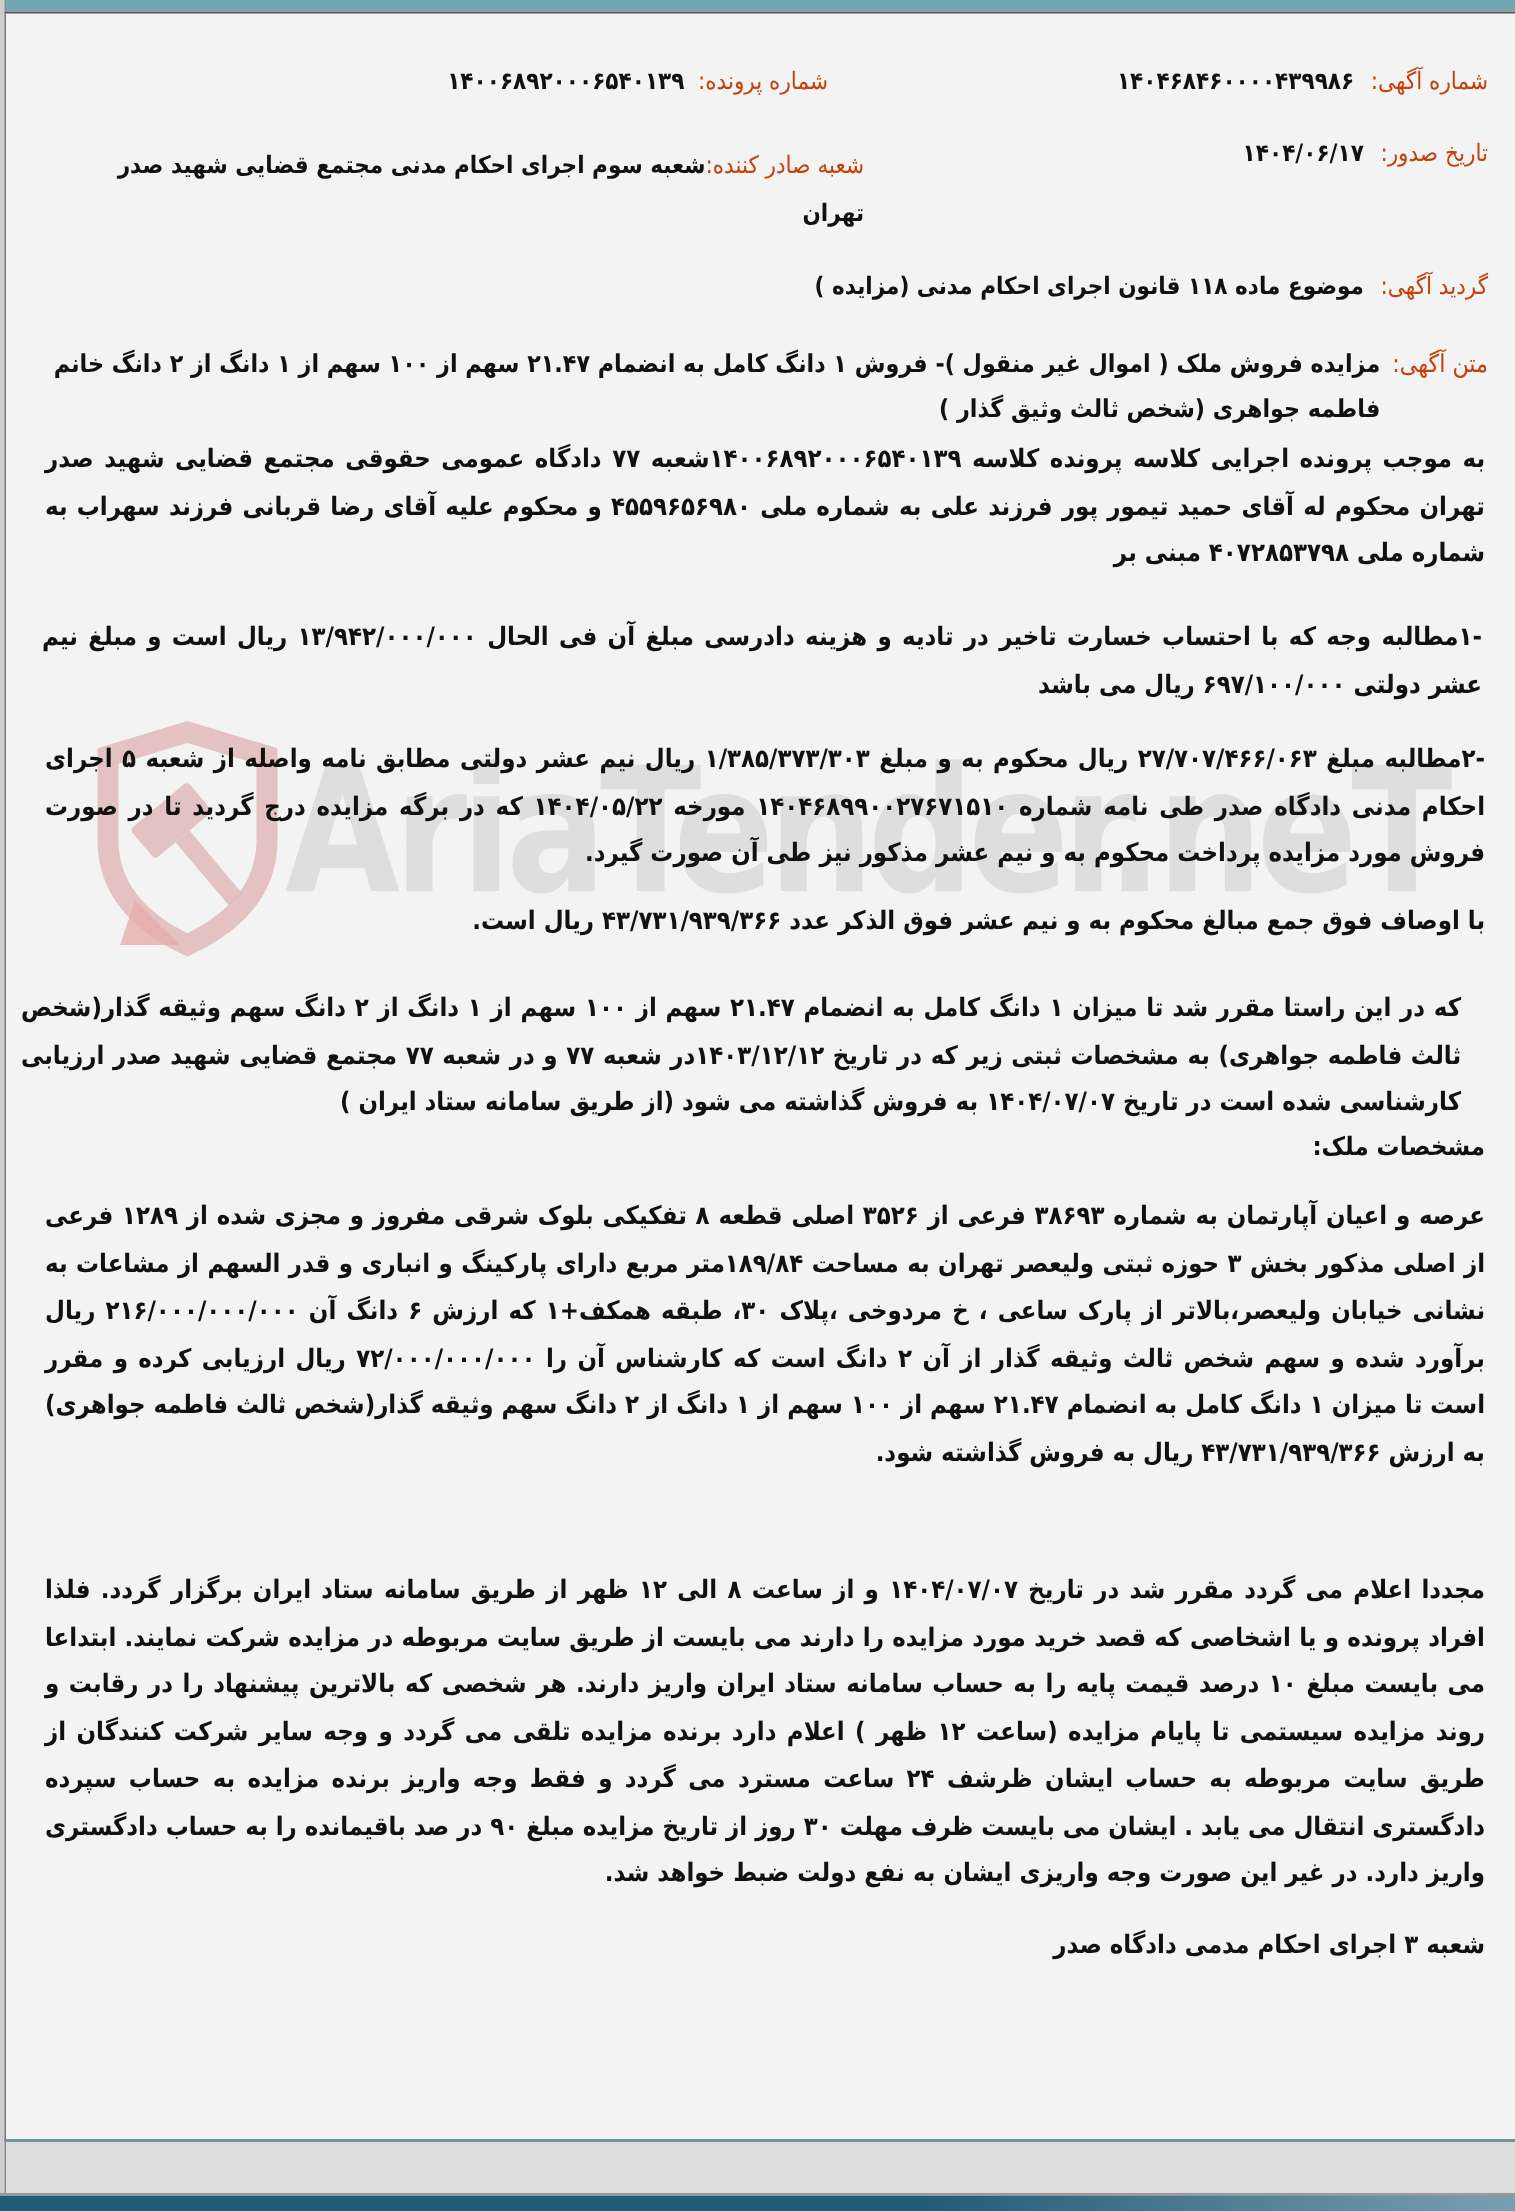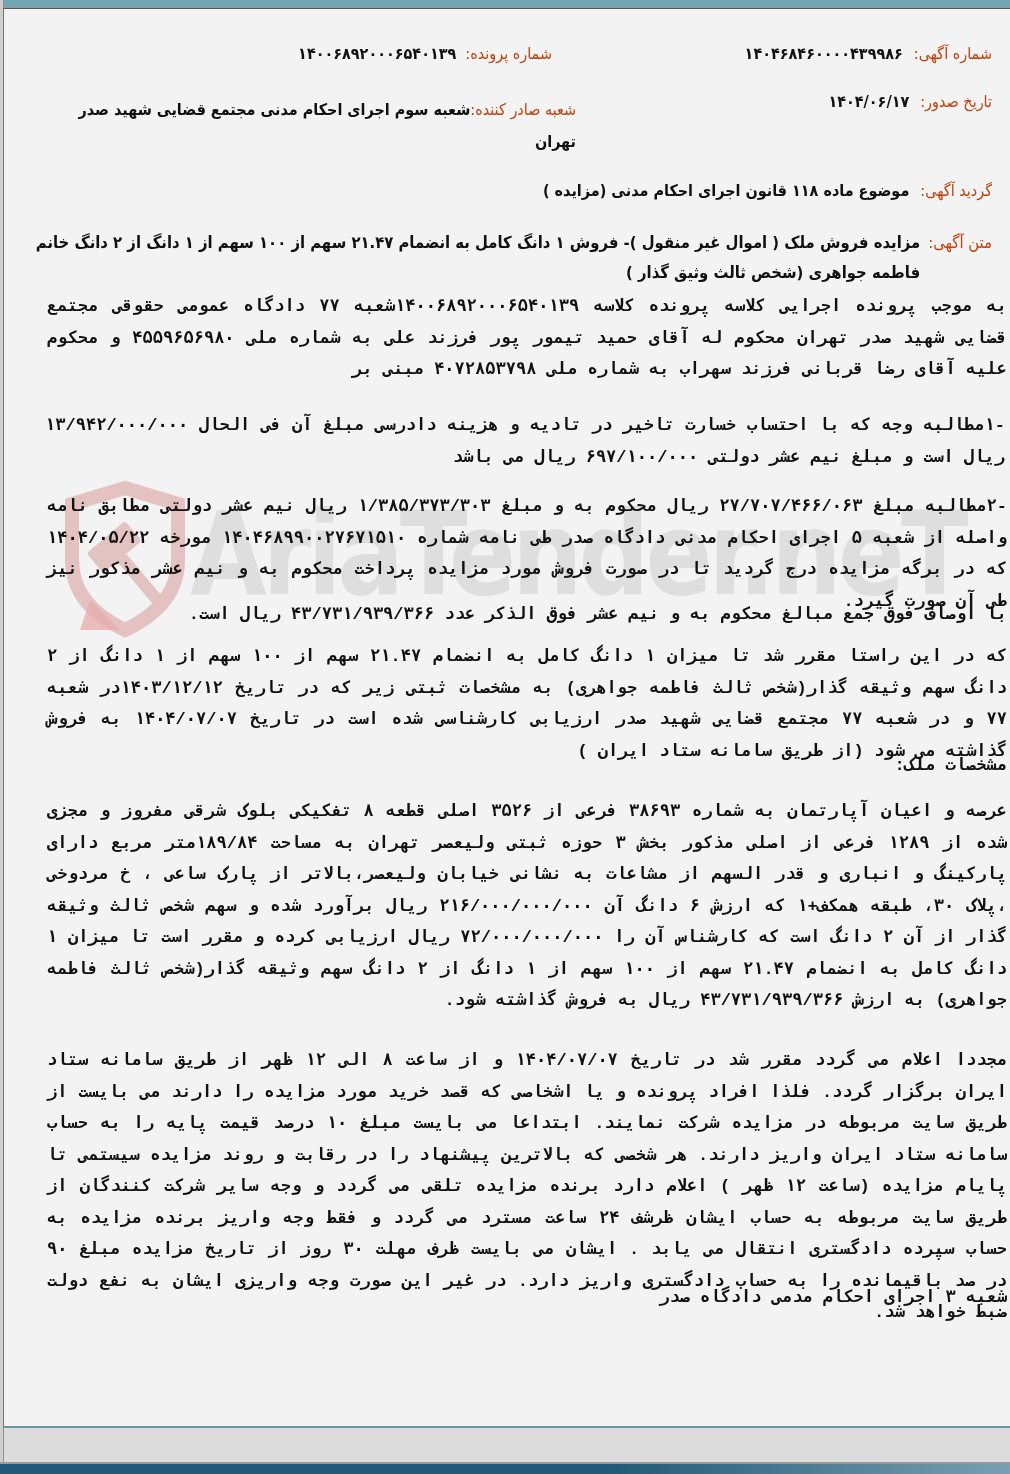--- a/index.html
+++ b/index.html
@@ -34,24 +34,23 @@
     .doc {
       direction: rtl;
       position: absolute; left: 0; top: 0; width: 1010px;
       font-family: "DejaVu Sans Condensed", "DejaVu Sans", sans-serif;
       font-weight: bold;
       color: #111;
     }
     .lbl { color: #c2410c; font-weight: normal; }
     .row { position: absolute; font-size: 16px; }
     .para {
-      position: absolute; right: 3px; width: 960px;
+      position: absolute; right: 20px; width: 960px;
       font-size: 17px; line-height: 31.5px; text-align: justify;
       text-align-last: right;
-      font-family: Liberation Mono, monospace;
     }
     .watermark {
       position: absolute; left: 40px; top: 480px; width: 570px; height: 160px;
       pointer-events: none; opacity: 0.9;
     }
     .wm-text {
       position: absolute; left: 150px; top: 10px;
       font-family: "DejaVu Sans Condensed", "DejaVu Sans", sans-serif;
       font-size: 110px; font-weight: bold; color: #c9c9c9; letter-spacing: -4px;
       transform: scaleY(1.05);
@@ -107,20 +106,20 @@
 
   <div class="row" style="right:18px; top:228px; width:960px; line-height:30px; font-size:16.5px;">
     <span class="lbl" style="float:right; margin-left:8px;">متن آگهی:</span>
     <span style="display:block; overflow:hidden;">مزایده فروش ملک ( اموال غیر منقول )- فروش ۱ دانگ کامل به انضمام ۲۱.۴۷ سهم از ۱۰۰ سهم از ۱ دانگ از ۲ دانگ خانم فاطمه جواهری (شخص ثالث وثیق گذار )</span>
   </div>
 
   <p class="para" style="top:291px; margin:0;">به موجب پرونده اجرایی کلاسه پرونده کلاسه ۱۴۰۰۶۸۹۲۰۰۰۶۵۴۰۱۳۹شعبه ۷۷ دادگاه عمومی حقوقی مجتمع قضایی شهید صدر تهران محکوم له آقای حمید تیمور پور فرزند علی به شماره ملی ۴۵۵۹۶۵۶۹۸۰ و محکوم علیه آقای رضا قربانی فرزند سهراب به شماره ملی ۴۰۷۲۸۵۳۷۹۸ مبنی بر</p>
   <p class="para" style="top:408px; margin:2px;">-۱مطالبه وجه که با احتساب خسارت تاخیر در تادیه و هزینه دادرسی مبلغ آن فی الحال ۱۳/۹۴۲/۰۰۰/۰۰۰ ریال است و مبلغ نیم عشر دولتی ۶۹۷/۱۰۰/۰۰۰ ریال می باشد</p>
   <p class="para" style="top:491px; margin:0;">-۲مطالبه مبلغ ۲۷/۷۰۷/۴۶۶/۰۶۳ ریال محکوم به و مبلغ ۱/۳۸۵/۳۷۳/۳۰۳ ریال نیم عشر دولتی مطابق نامه واصله از شعبه ۵ اجرای احکام مدنی دادگاه صدر طی نامه شماره ۱۴۰۴۶۸۹۹۰۰۲۷۶۷۱۵۱۰ مورخه ۱۴۰۴/۰۵/۲۲ که در برگه مزایده درج گردید تا در صورت فروش مورد مزایده پرداخت محکوم به و نیم عشر مذکور نیز طی آن صورت گیرد.</p>
   <p class="para" style="top:599px; margin:0;">با اوصاف فوق جمع مبالغ محکوم به و نیم عشر فوق الذکر عدد ۴۳/۷۳۱/۹۳۹/۳۶۶ ریال است.</p>
-  <p class="para" style="top:641px; margin:0;">که در این راستا مقرر شد تا میزان ۱ دانگ کامل به انضمام ۲۱.۴۷ سهم از ۱۰۰ سهم از ۱ دانگ از ۲ دانگ سهم وثیقه گذار(شخص ثالث فاطمه جواهری) به مشخصات ثبتی زیر که در تاریخ ۱۴۰۳/۱۲/۱۲در شعبه ۷۷ و در شعبه ۷۷ مجتمع قضایی شهید صدر ارزیابی کارشناسی شده است در تاریخ ۱۴۰۴/۰۷/۰۷ به فروش گذاشته می شود (از طریق سامانه ستاد ایران )</p>
+  <p class="para" style="top:641px; margin:16px;">که در این راستا مقرر شد تا میزان ۱ دانگ کامل به انضمام ۲۱.۴۷ سهم از ۱۰۰ سهم از ۱ دانگ از ۲ دانگ سهم وثیقه گذار(شخص ثالث فاطمه جواهری) به مشخصات ثبتی زیر که در تاریخ ۱۴۰۳/۱۲/۱۲در شعبه ۷۷ و در شعبه ۷۷ مجتمع قضایی شهید صدر ارزیابی کارشناسی شده است در تاریخ ۱۴۰۴/۰۷/۰۷ به فروش گذاشته می شود (از طریق سامانه ستاد ایران )</p>
   <p class="para" style="top:750px; margin:0;">مشخصات ملک:</p>
   <p class="para" style="top:796px; margin:0;">عرصه و اعیان آپارتمان به شماره ۳۸۶۹۳ فرعی از ۳۵۲۶ اصلی قطعه ۸ تفکیکی بلوک شرقی مفروز و مجزی شده از ۱۲۸۹ فرعی از اصلی مذکور بخش ۳ حوزه ثبتی ولیعصر تهران به مساحت ۱۸۹/۸۴متر مربع دارای پارکینگ و انباری و قدر السهم از مشاعات به نشانی خیابان ولیعصر،بالاتر از پارک ساعی ، خ مردوخی ،پلاک ۳۰، طبقه همکف+۱ که ارزش ۶ دانگ آن ۲۱۶/۰۰۰/۰۰۰/۰۰۰ ریال برآورد شده و سهم شخص ثالث وثیقه گذار از آن ۲ دانگ است که کارشناس آن را ۷۲/۰۰۰/۰۰۰/۰۰۰ ریال ارزیابی کرده و مقرر است تا میزان ۱ دانگ کامل به انضمام ۲۱.۴۷ سهم از ۱۰۰ سهم از ۱ دانگ از ۲ دانگ سهم وثیقه گذار(شخص ثالث فاطمه جواهری) به ارزش ۴۳/۷۳۱/۹۳۹/۳۶۶ ریال به فروش گذاشته شود.</p>
   <p class="para" style="top:1045px; margin:0;">مجددا اعلام می گردد مقرر شد در تاریخ ۱۴۰۴/۰۷/۰۷ و از ساعت ۸ الی ۱۲ ظهر از طریق سامانه ستاد ایران برگزار گردد. فلذا افراد پرونده و یا اشخاصی که قصد خرید مورد مزایده را دارند می بایست از طریق سایت مربوطه در مزایده شرکت نمایند. ابتداعا می بایست مبلغ ۱۰ درصد قیمت پایه را به حساب سامانه ستاد ایران واریز دارند. هر شخصی که بالاترین پیشنهاد را در رقابت و روند مزایده سیستمی تا پایام مزایده (ساعت ۱۲ ظهر ) اعلام دارد برنده مزایده تلقی می گردد و وجه سایر شرکت کنندگان از طریق سایت مربوطه به حساب ایشان ظرشف ۲۴ ساعت مسترد می گردد و فقط وجه واریز برنده مزایده به حساب سپرده دادگستری انتقال می یابد . ایشان می بایست ظرف مهلت ۳۰ روز از تاریخ مزایده مبلغ ۹۰ در صد باقیمانده را به حساب دادگستری واریز دارد. در غیر این صورت وجه واریزی ایشان به نفع دولت ضبط خواهد شد.</p>
   <p class="para" style="top:1282px; margin:0;">شعبه ۳ اجرای احکام مدمی دادگاه صدر</p>
 </div>
 
 <div class="bottom-bar"></div>
 
 </body></html>

